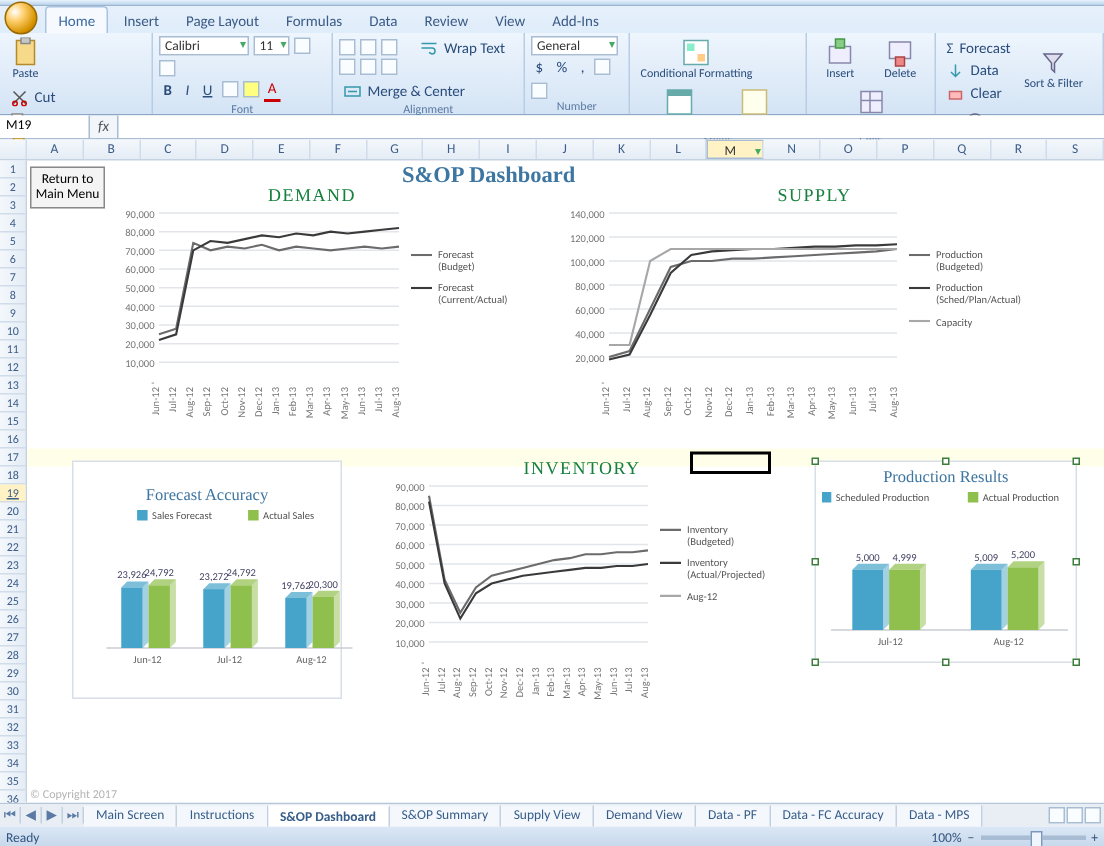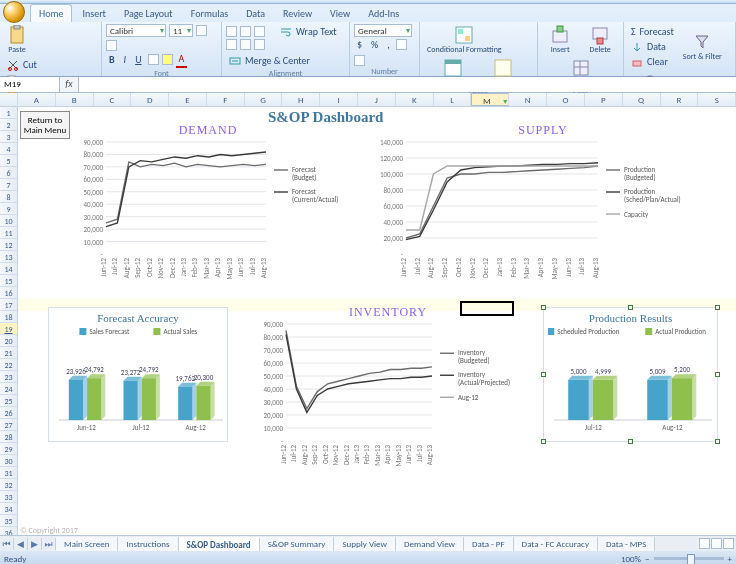--- a/index.html
+++ b/index.html
@@ -33,21 +33,21 @@
   .colhdr { display: flex; height: 14px; background: linear-gradient(#f4f8fc,#e4ecf5); border-bottom: 1px solid #c4d2e2; font-size: 9px; color: #3d5e8a; }
   .ch { border-right: 1px solid #d0dce9; text-align: center; line-height: 14px; }
   .ch.sel { background: #fff3c6; }
   .rowhdr { position: absolute; left: 0; top: 14px; bottom: 0; width: 18px; background: linear-gradient(90deg,#f4f8fc,#e4ecf5); border-right: 1px solid #c4d2e2; }
   .rh { height: 12px; border-bottom: 1px solid #d0dce9; text-align: center; font-size: 8px; color: #3d5e8a; line-height: 12px; }
   .rh.hl { background: #fff3c6; text-decoration: underline; }
   .canvas { position: absolute; left: 18px; top: 14px; right: 0; bottom: 0; }
   .btn-box { position: absolute; border: 1px solid #888; background: #f4f4f4; font-size: 9px; text-align: center; padding: 3px 2px; line-height: 1.1; }
   .dash-title { position: absolute; font: bold 15px Georgia, serif; color: #3e76a2; }
   .chart { position: absolute; }
-  .chart-title { font: 12px Georgia, serif; color: #8b5cf6; text-align: center; letter-spacing: 1px; }
+  .chart-title { font: 12px Georgia, serif; color: #15803d; text-align: center; letter-spacing: 1px; }
   .chart-title.sm { font-size: 11px; color: #3e76a2; letter-spacing: 0; }
   svg text { font-family: Calibri, Arial, sans-serif; }
   .handle { position: absolute; width: 5px; height: 5px; border: 1px solid #3a7e3a; background: #fff; }
   
   .sheettabs { display: flex; align-items: center; height: 16px; background: #e9eef5; border-top: 1px solid #b6c7da; font-size: 9px; }
   .sheettab { padding: 1px 8px; border-right: 1px solid #c2d0e0; color: #375d8a; background: #f4f8fc; cursor: default; }
   .sheettab.active { background: #fff; font-weight: bold; border-top: 1px solid #fff; }
   .tabnav { display: flex; gap: 0; }
   .tabnav span { width: 14px; text-align: center; color: #5a7aa5; border-right: 1px solid #c2d0e0; }
   .statusbar { display: flex; align-items: center; justify-content: space-between; height: 14px; background: linear-gradient(#dbe7f5,#c6d8ec); font-size: 9px; color: #33547f; padding: 0 4px; }
@@ -424,21 +424,21 @@
           <line x1="238" y1="54" x2="252" y2="54" stroke="#3a3a3a" stroke-width="1.4"></line>
           <text x="256" y="56" font-size="7" fill="#555">Production</text>
           <text x="256" y="64" font-size="7" fill="#555">(Sched/Plan/Actual)</text>
           <line x1="238" y1="76" x2="252" y2="76" stroke="#a7a7a7" stroke-width="1.4"></line>
           <text x="256" y="79" font-size="7" fill="#555">Capacity</text>
         </svg>
     </div>
 
     <div style="position:absolute;left:0;right:0;top:192px;height:12px;background:#ffffc0;opacity:.35"></div>
 
-    <div class="chart" style="left:30px;top:200px;width:180px;border:1px solid #d7dee6;padding:4px;background:#fff">
+    <div class="chart" style="left:30px;top:200px;width:180px;border:1px solid #d7dee6;padding:16px;background:#fff">
       <div class="chart-title sm">Forecast Accuracy</div>
       <svg id="svg-fc" width="176" height="110">
           <rect x="26.39999999999999" y="4" width="7" height="7" fill="#46a3c9"></rect>
           <text x="36.39999999999999" y="10" font-size="7" fill="#555">Sales Forecast</text>
           <rect x="100.39999999999999" y="4" width="7" height="7" fill="#8fbf4c"></rect>
           <text x="110.39999999999999" y="10" font-size="7" fill="#555">Actual Sales</text>
           <line x1="6" y1="96" x2="170" y2="96" stroke="#c8cdd2"></line>
           <rect x="15.84" y="55.660100032268474" width="14.213333333333333" height="40.339899967731526" fill="#46a3c9"></rect>
           <polygon points="15.84,55.660100032268474 19.84,51.660100032268474 34.053333333333335,51.660100032268474 30.053333333333335,55.660100032268474" fill="#46a3c9" opacity="0.7"></polygon>
           <polygon points="30.053333333333335,55.660100032268474 34.053333333333335,51.660100032268474 34.053333333333335,92 30.053333333333335,96" fill="#46a3c9" opacity="0.5"></polygon>

